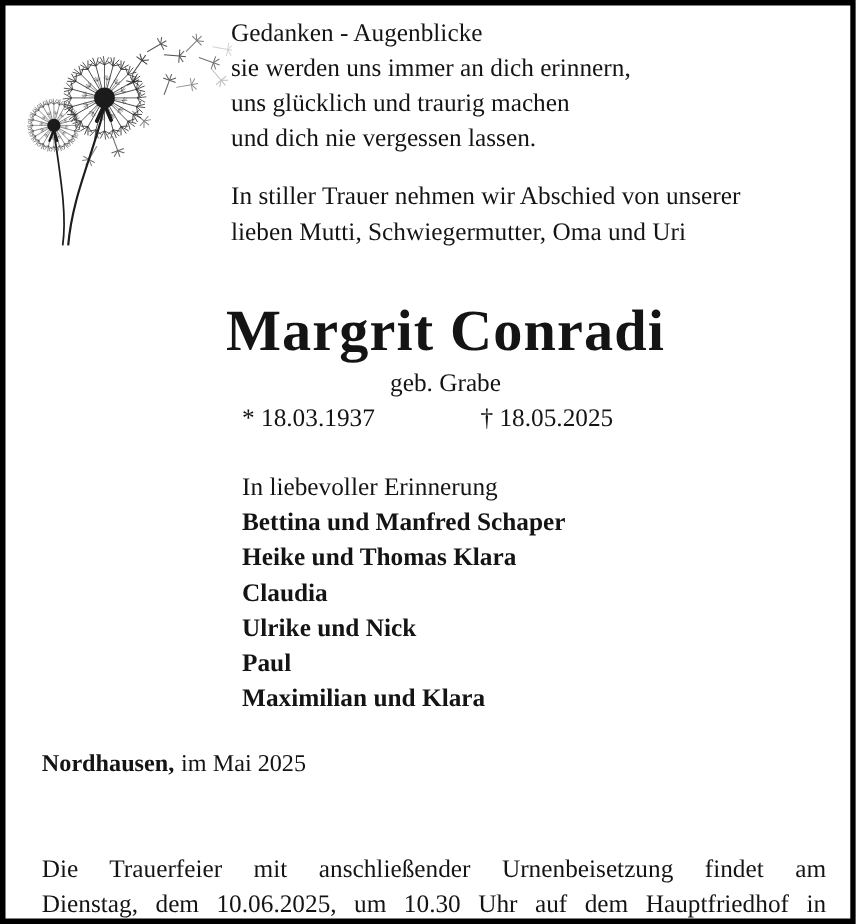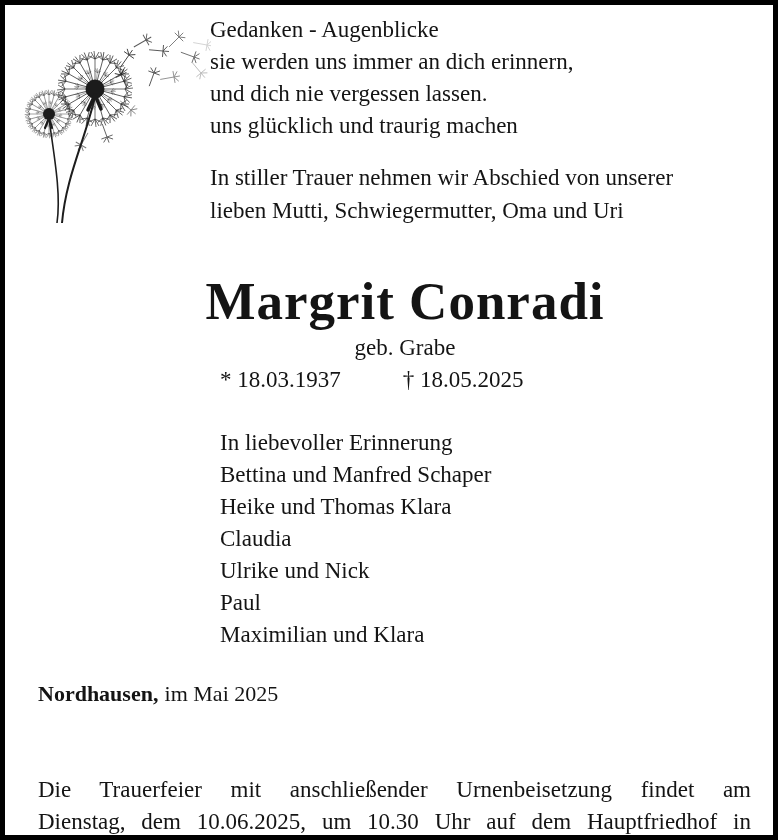--- a/index.html
+++ b/index.html
@@ -57,33 +57,33 @@
     width: 100%;
     text-align: center;
     font-size: 23px;
   }
   .dates {
     position: absolute;
     left: 215px;
     top: 362px;
     font-size: 23px;
     display: flex;
-    gap: 62px;
+    gap: 96px;
     white-space: nowrap;
   }
   .memorial {
     position: absolute;
     left: 215px;
     top: 422px;
     font-size: 23px;
     line-height: 32px;
     white-space: nowrap;
   }
   .memorial .mourner {
-    font-weight: normal;
+    font-weight: bold;
   }
   .place-date {
     position: absolute;
     left: 33px;
     top: 676px;
     font-size: 22px;
     white-space: nowrap;
     text-align: center;
   }
   .place-date .place {
@@ -190,22 +190,22 @@
     <use href="#seed" transform="translate(110,60) rotate(-25)" opacity="0.85"></use>
     <use href="#seed" transform="translate(120,95) rotate(130)" opacity="0.55"></use>
     <use href="#seed" transform="translate(96,122) rotate(160)" opacity="0.7"></use>
     <use href="#seed" transform="translate(70,130) rotate(-150)" opacity="0.6"></use>
     <use href="#seed" transform="translate(196,30) rotate(100)" opacity="0.2"></use>
   </svg>
 
   <div class="poem">
     <div>Gedanken - Augenblicke</div>
     <div>sie werden uns immer an dich erinnern,</div>
+    <div>uns glücklich und traurig machen</div>
     <div>und dich nie vergessen lassen.</div>
-    <div>uns glücklich und traurig machen</div>
   </div>
 
   <div class="intro">
     <div>In stiller Trauer nehmen wir Abschied von unserer</div>
     <div>lieben Mutti, Schwiegermutter, Oma und Uri</div>
   </div>
 
   <h1 class="name">Margrit Conradi</h1>
   <div class="maiden">geb. Grabe</div>
   <div class="dates">

